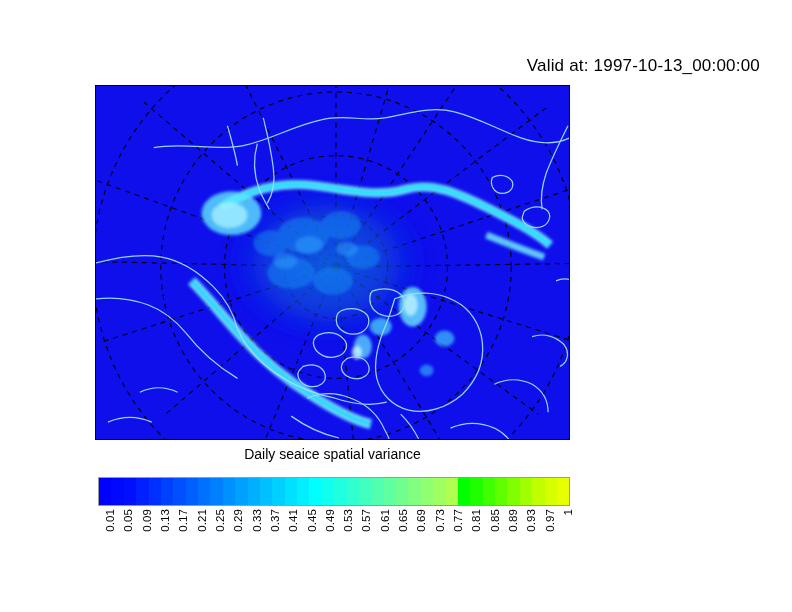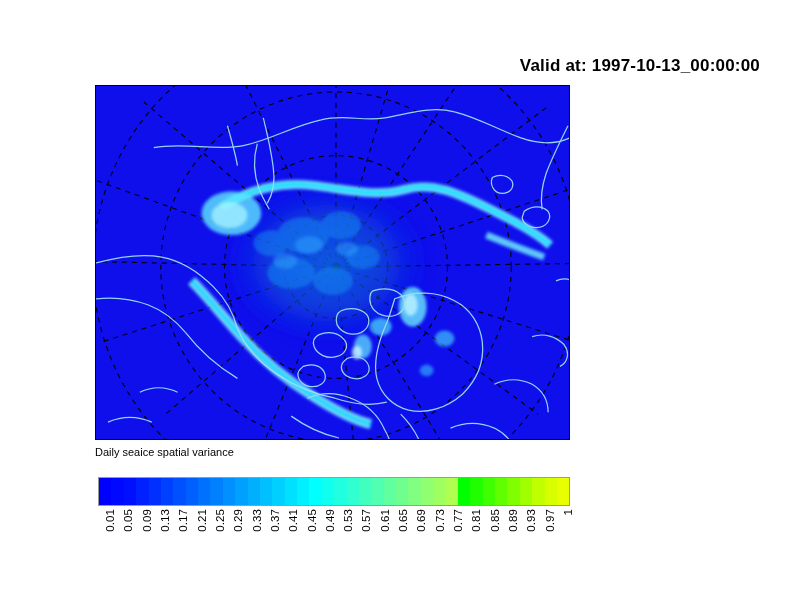--- a/index.html
+++ b/index.html
@@ -11,21 +11,21 @@
     overflow:hidden;
     color:#000;
   }
   #stage{position:absolute;left:0;top:0;width:792px;height:612px;}
 
   
   #plot-title{
     position:absolute;
     right:32px; top:56px;
     font-size:17px;
-    font-weight:bold;
+    font-weight:normal;
     letter-spacing:.2px;
     white-space:nowrap;
   }
 
   
   #map-frame{
     position:absolute;
     left:95px; top:85px;
     width:475px; height:355px;
     border:1px solid #000;
@@ -33,22 +33,22 @@
     background:#0f0fec;
     overflow:hidden;
   }
   #map-canvas{position:absolute;left:0;top:0;width:100%;height:100%;display:block;}
 
   
   #caption{
     position:absolute;
     left:95px; top:446px;
     width:475px;
-    text-align:left;
-    font-size:11px;
+    text-align:center;
+    font-size:14px;
   }
 
   
   #colorbar-wrap{position:absolute;left:98px;top:477px;}
   #colorbar{
     position:relative;
     width:470px;height:27px;
     border:1px solid #9a9a9a;
     box-sizing:content-box;
     display:flex;

